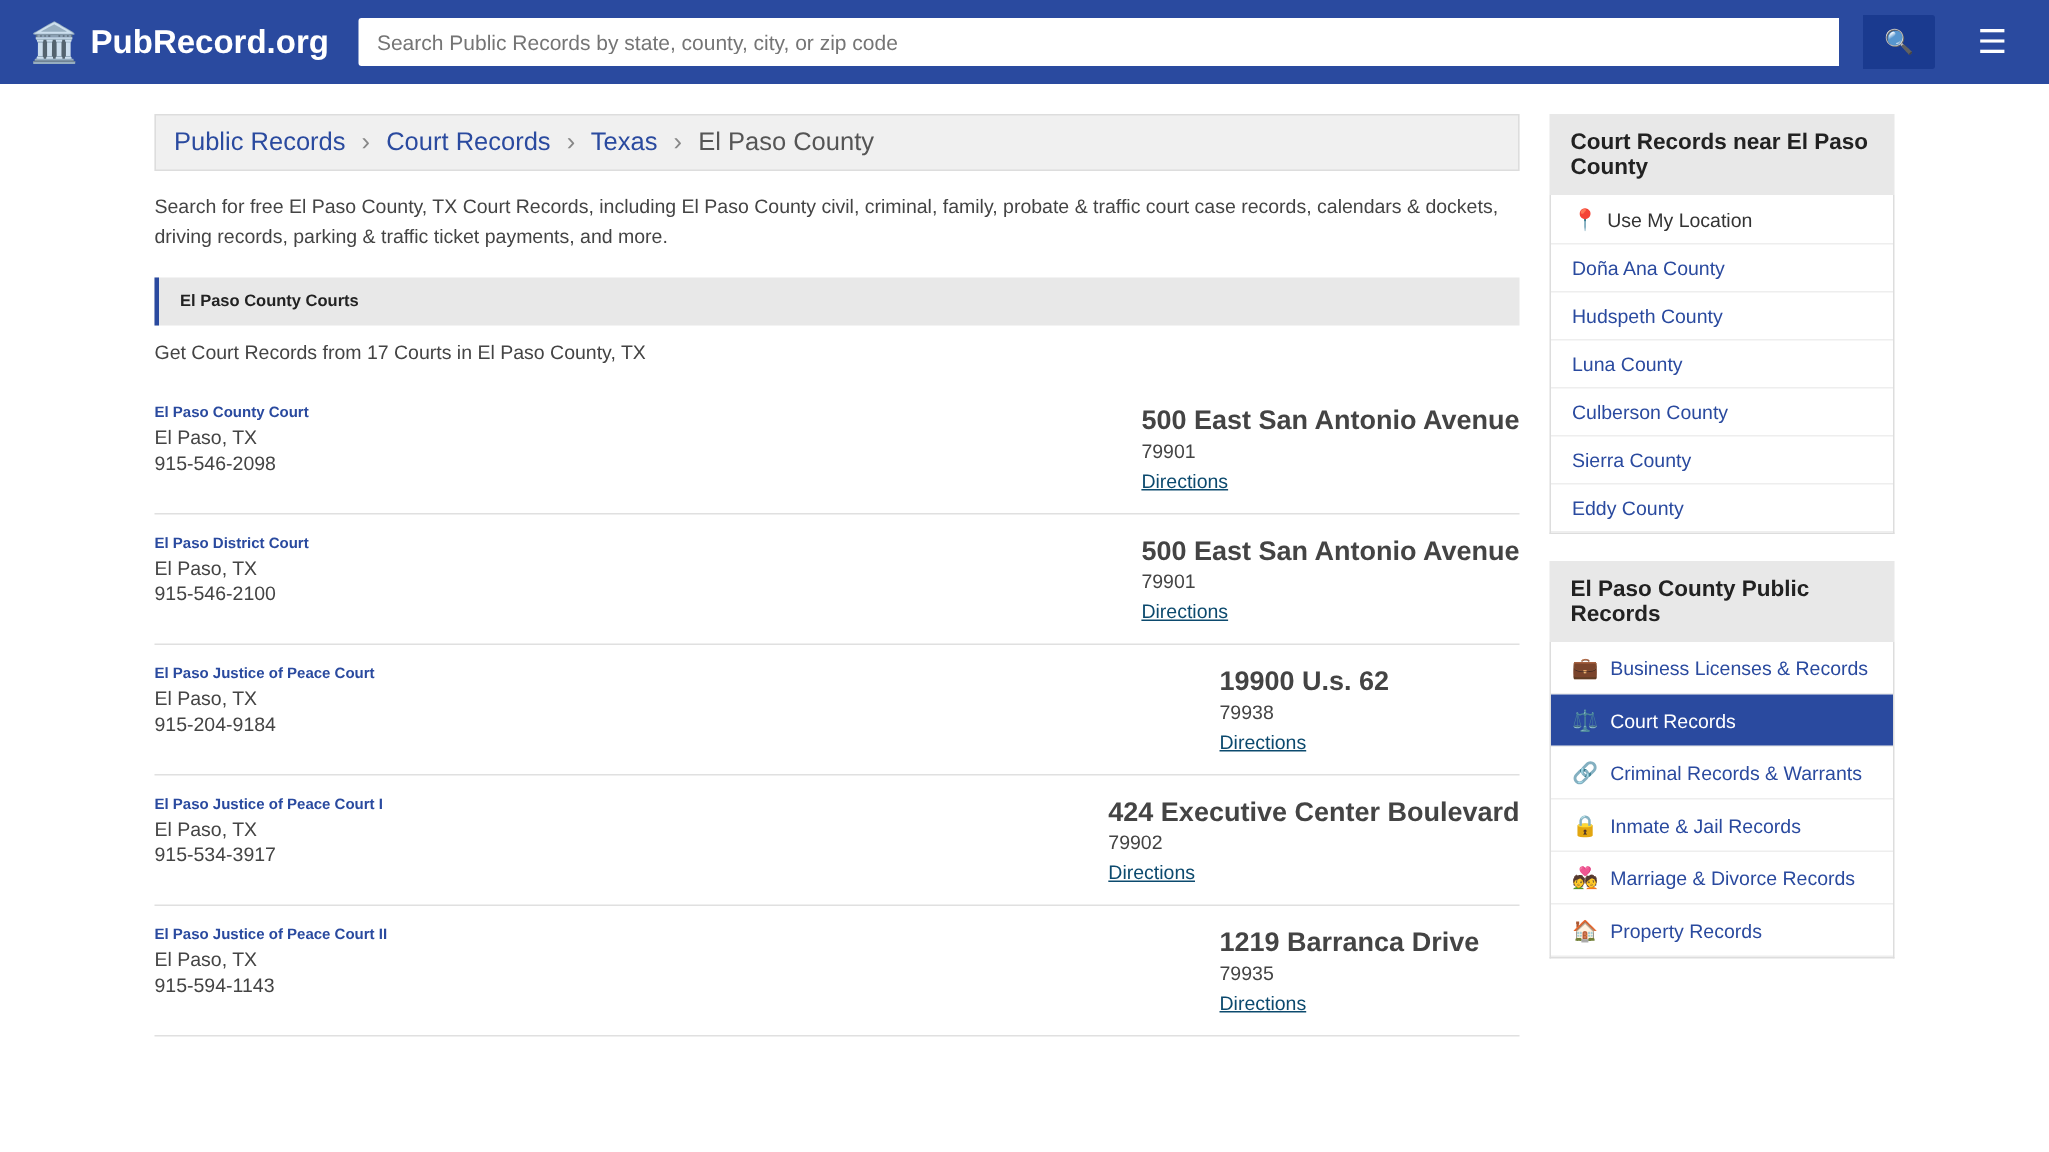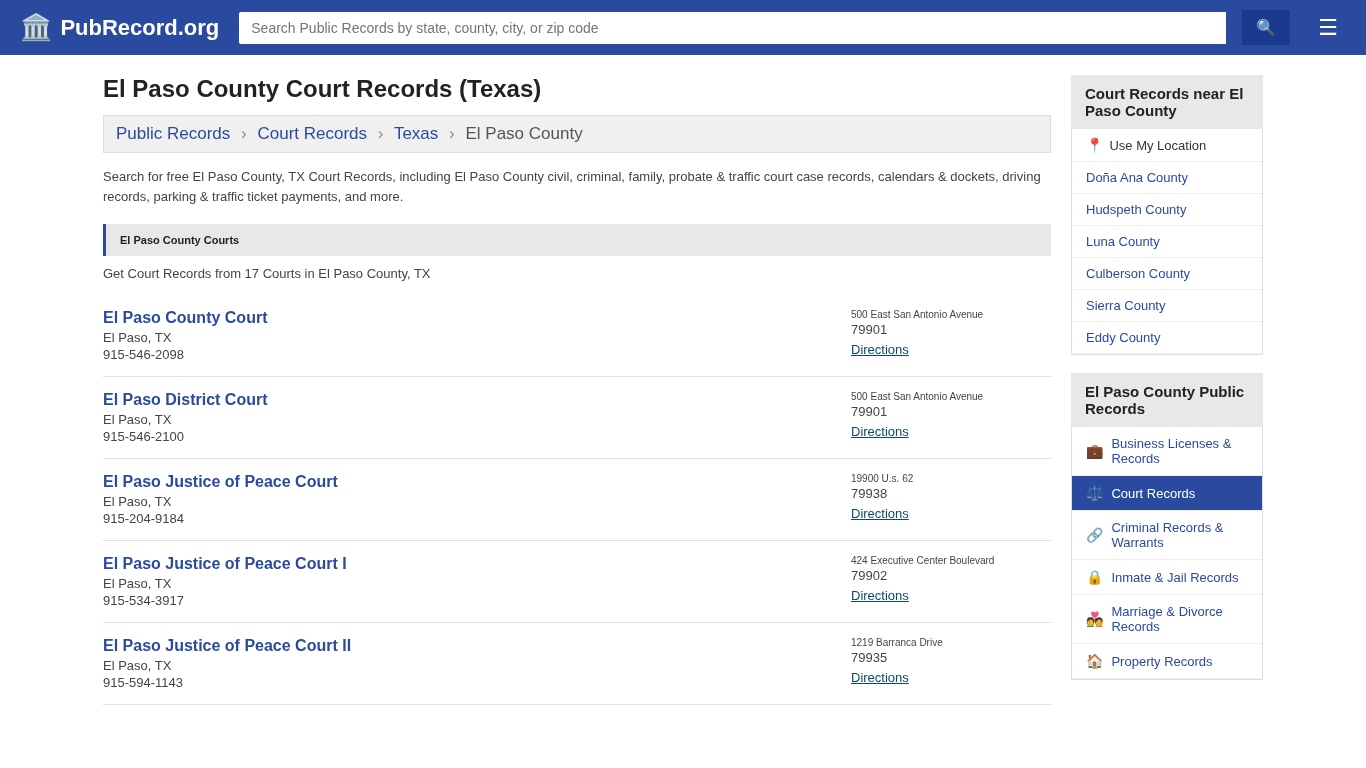--- a/index.html
+++ b/index.html
@@ -62,21 +62,21 @@
       max-width: 1200px;
       margin: 0 auto;
       padding: 20px 20px;
       display: flex;
       gap: 20px;
     }
     .main-content {
       flex: 1;
     }
     .sidebar {
-      width: 192px;
+      width: 230px;
       flex-shrink: 0;
     }
 
     
     .page-title {
       font-size: 24px;
       font-weight: bold;
       margin-bottom: 12px;
       color: #222;
     }
@@ -126,41 +126,42 @@
       border-bottom: 1px solid #e0e0e0;
       padding: 14px 0;
       display: flex;
       gap: 20px;
     }
     .court-info {
       flex: 1;
     }
     .court-name {
       font-weight: bold;
-      font-size: 16px;
+      font-size: 10px;
       color: #2a4a9f;
       margin-bottom: 3px;
     }
     .court-location {
       font-size: 13px;
       color: #444;
       margin-bottom: 2px;
     }
     .court-phone {
       font-size: 13px;
       color: #444;
     }
     .court-address-col {
       min-width: 200px;
       text-align: left;
     }
     .court-street {
-      font-size: 10px;
+      font-size: 18px;
       color: #444;
       margin-bottom: 2px;
+      font-weight: bold;
     }
     .court-zip {
       font-size: 13px;
       color: #444;
       margin-bottom: 4px;
     }
     .directions-link {
       color: #0c4a6e;
       text-decoration: underline;
       font-size: 13px;
@@ -240,21 +241,20 @@
       <button class="search-btn">🔍</button>
     </div>
     <button class="menu-btn">☰</button>
   </div>
 </header>
 
 <div class="container">
 
   <div class="main-content">
 
-    <h1 class="page-title">El Paso County Court Records (Texas)</h1>
 
     <div class="breadcrumb">
       <a href="#">Public Records</a>
       <span class="sep">›</span>
       <a href="#">Court Records</a>
       <span class="sep">›</span>
       <a href="#">Texas</a>
       <span class="sep">›</span>
       <span>El Paso County</span>
     </div>

